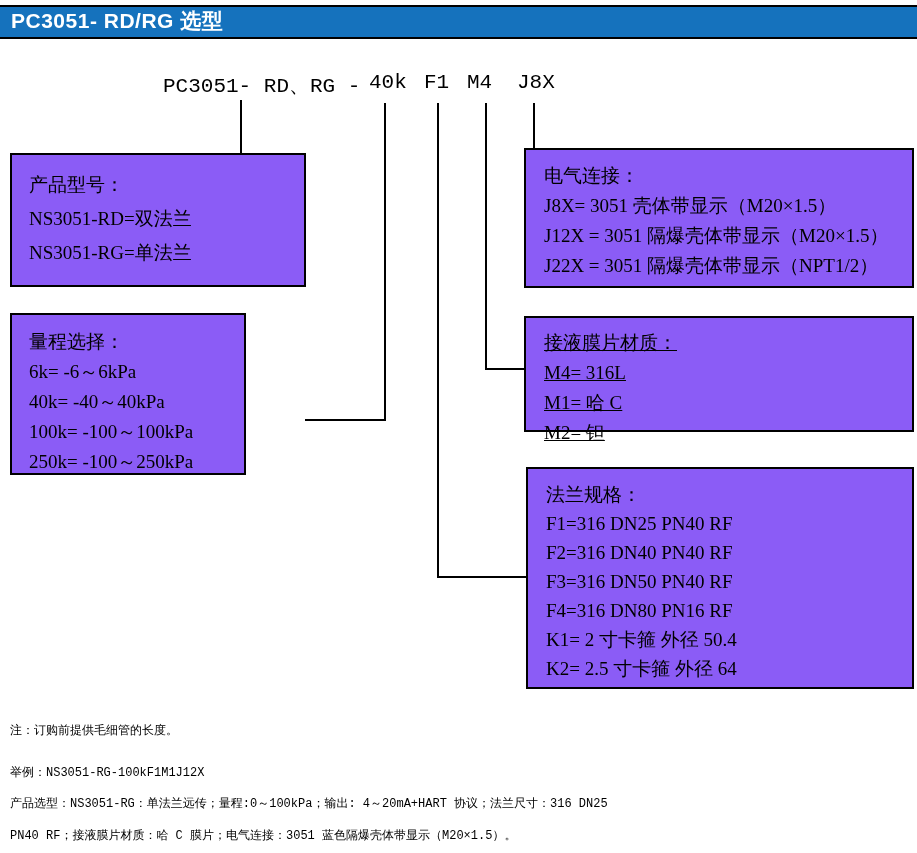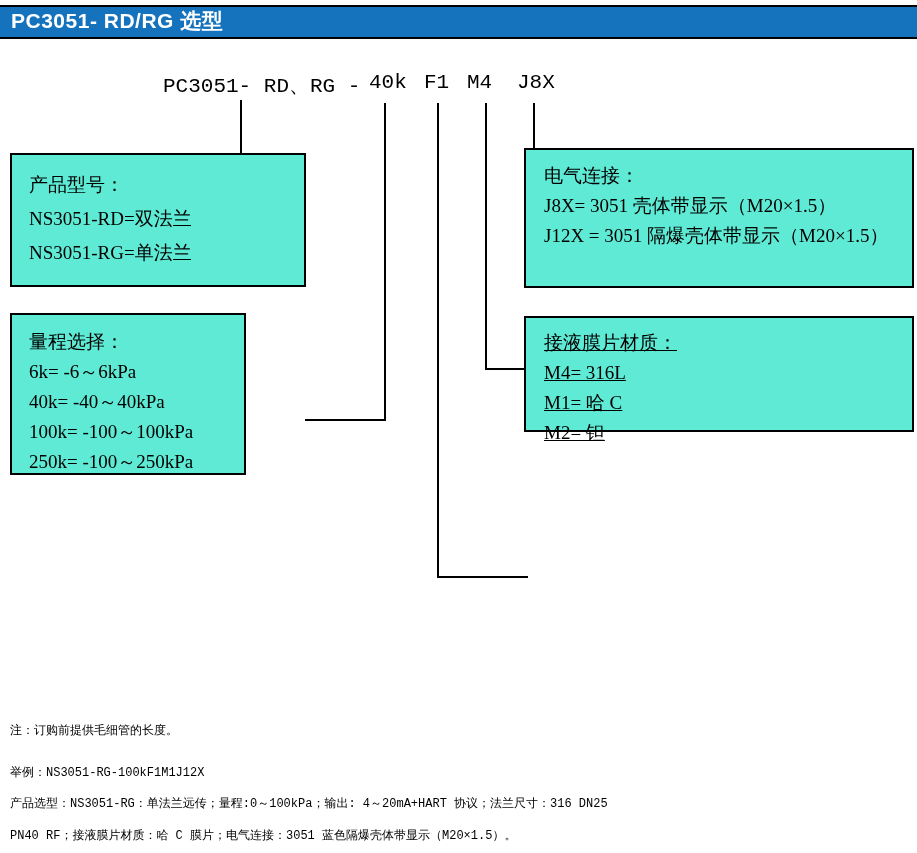--- a/index.html
+++ b/index.html
@@ -41,21 +41,21 @@
     white-space: pre;
   }
   
   .vline, .hline { position: absolute; background: #000000; }
   .vline { width: 2px; }
   .hline { height: 2px; }
   
   .opt-box {
     position: absolute;
     border: 2px solid #000000;
-    background: #5eead4;
+    background: #8b5cf6;
     box-sizing: border-box;
     font-size: 19px;
   }
   .opt-box .line { white-space: pre; }
   #box-product  { left: 10px;  top: 153px; width: 296px; height: 134px; padding: 13px 0 0 17px; }
   #box-product .line  { line-height: 34px; }
   #box-range    { left: 10px;  top: 313px; width: 236px; height: 162px; padding: 12px 0 0 17px; }
   #box-range .line    { line-height: 30px; }
   #box-electrical { left: 524px; top: 148px; width: 390px; height: 140px; padding: 11px 0 0 18px; }
   #box-electrical .line { line-height: 30px; }
@@ -111,28 +111,38 @@
     <div class="line">6k= -6～6kPa</div>
     <div class="line">40k= -40～40kPa</div>
     <div class="line">100k= -100～100kPa</div>
     <div class="line">250k= -100～250kPa</div>
   </div>
 
   <div class="opt-box" id="box-electrical">
     <div class="line">电气连接：</div>
     <div class="line">J8X= 3051 壳体带显示（M20×1.5）</div>
     <div class="line">J12X = 3051 隔爆壳体带显示（M20×1.5）</div>
+    <div class="line">J22X = 3051 隔爆壳体带显示（NPT1/2）</div>
   </div>
 
   <div class="opt-box" id="box-diaphragm">
     <div class="line">接液膜片材质：</div>
     <div class="line">M4= 316L</div>
     <div class="line">M1= 哈 C</div>
     <div class="line">M2= 钽</div>
   </div>
 
+  <div class="opt-box" id="box-flange">
+    <div class="line">法兰规格：</div>
+    <div class="line">F1=316 DN25 PN40 RF</div>
+    <div class="line">F2=316 DN40 PN40 RF</div>
+    <div class="line">F3=316 DN50 PN40 RF</div>
+    <div class="line">F4=316 DN80 PN16 RF</div>
+    <div class="line">K1= 2 寸卡箍 外径 50.4</div>
+    <div class="line">K2= 2.5 寸卡箍 外径 64</div>
+  </div>
 
   <div class="note" id="note-1">注：订购前提供毛细管的长度。</div>
   <div class="note" id="note-2">举例：NS3051-RG-100kF1M1J12X</div>
   <div class="note" id="note-3">产品选型：NS3051-RG：单法兰远传；量程:0～100kPa；输出: 4～20mA+HART 协议；法兰尺寸：316 DN25</div>
   <div class="note" id="note-4">PN40 RF；接液膜片材质：哈 C 膜片；电气连接：3051 蓝色隔爆壳体带显示（M20×1.5）。</div>
 
 </div>
 
 </body></html>

